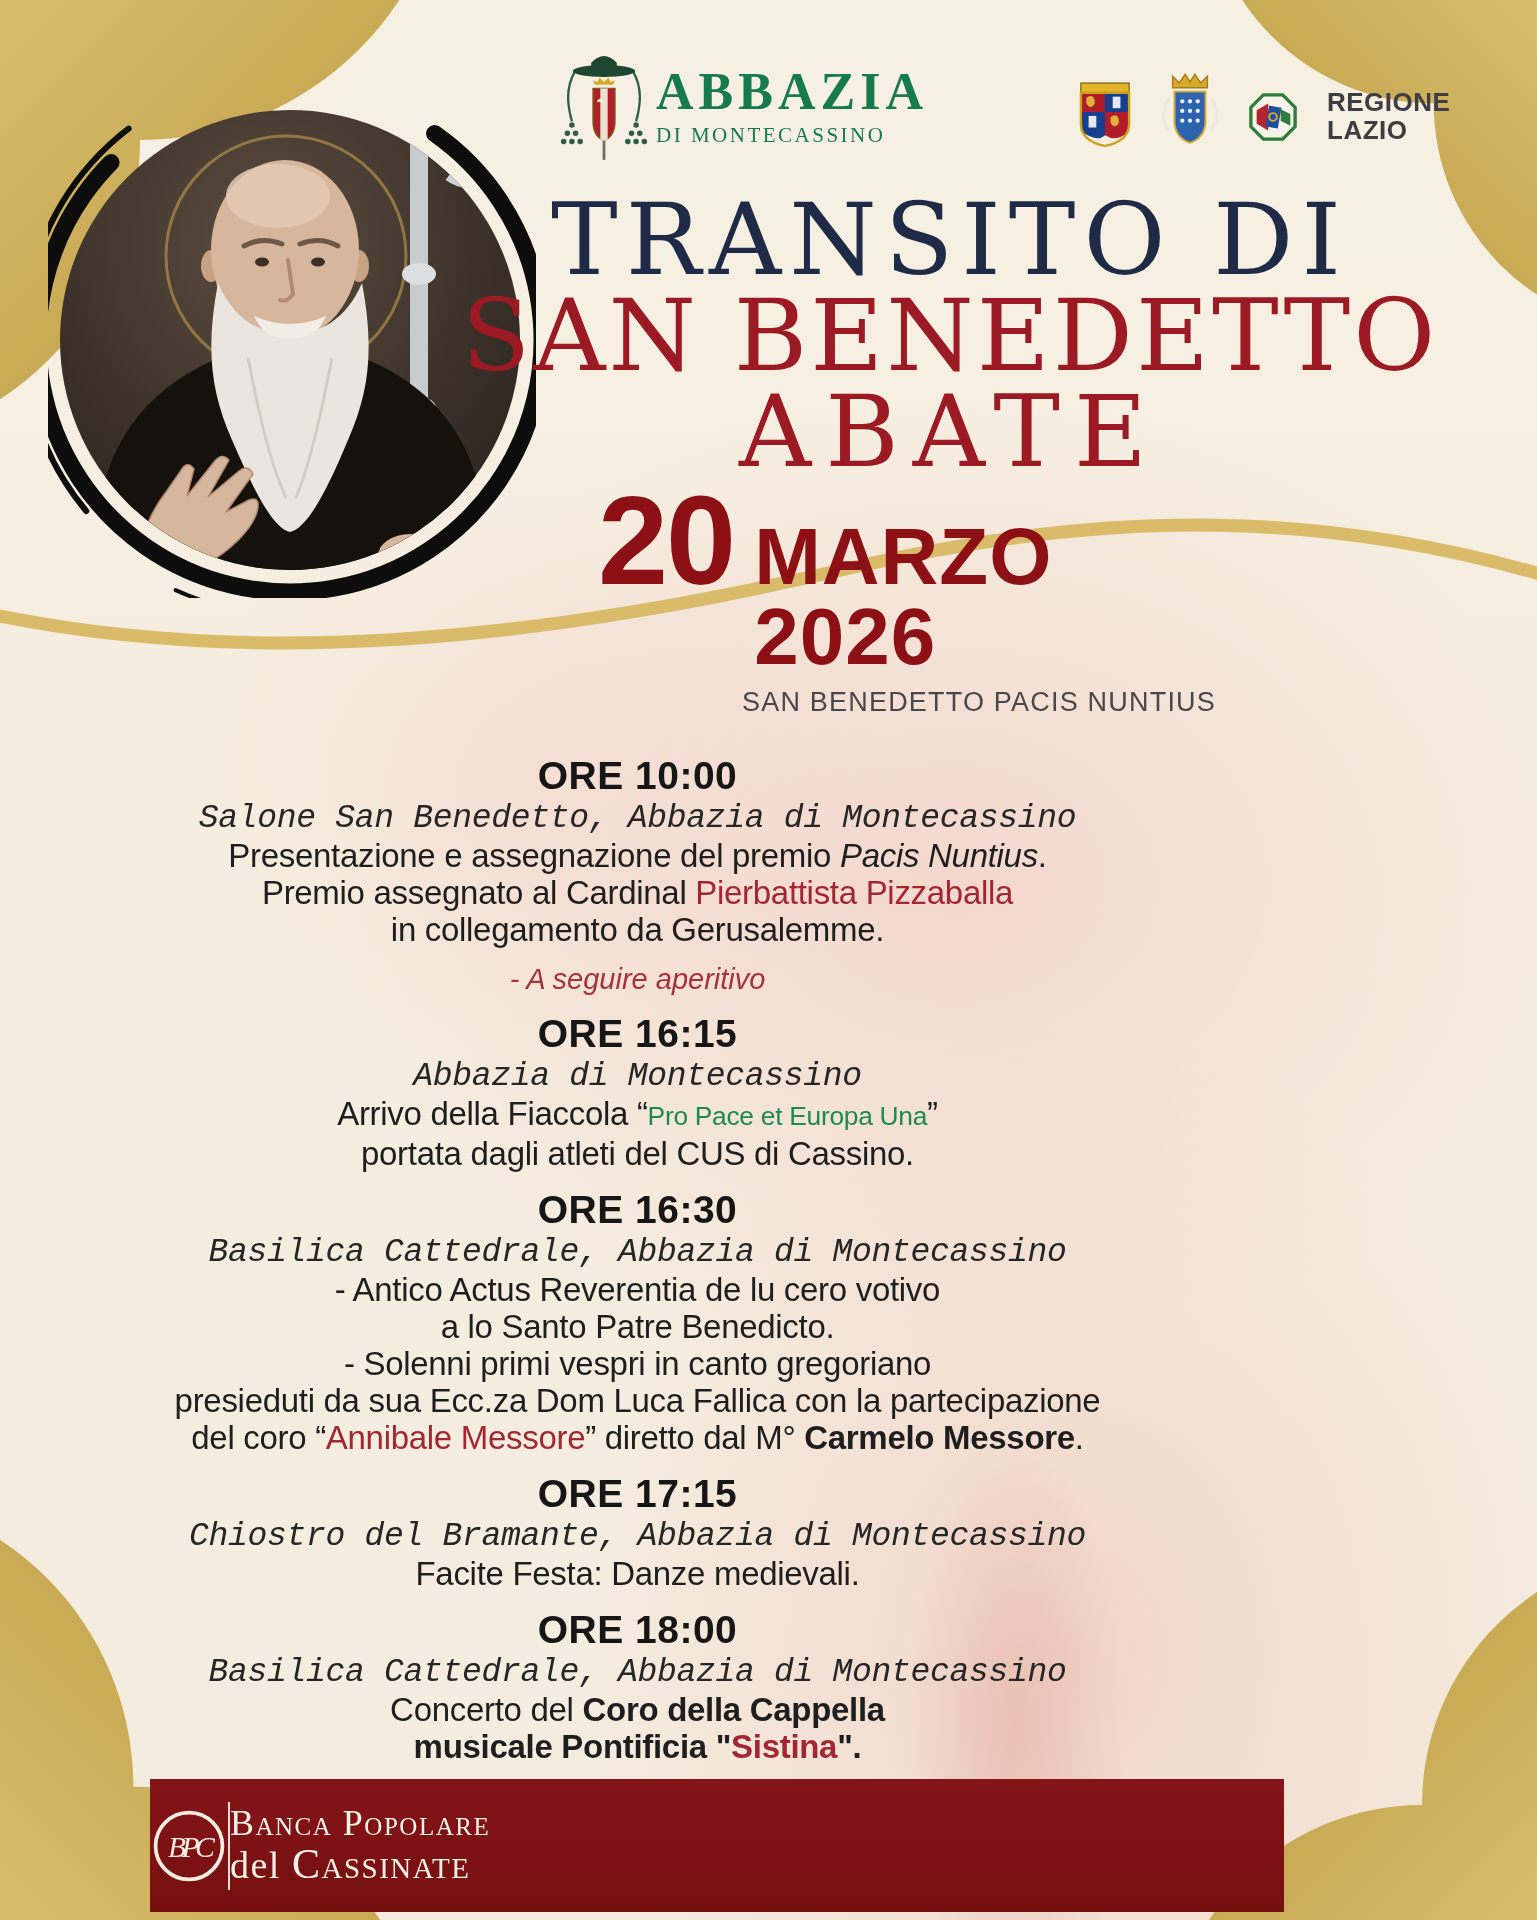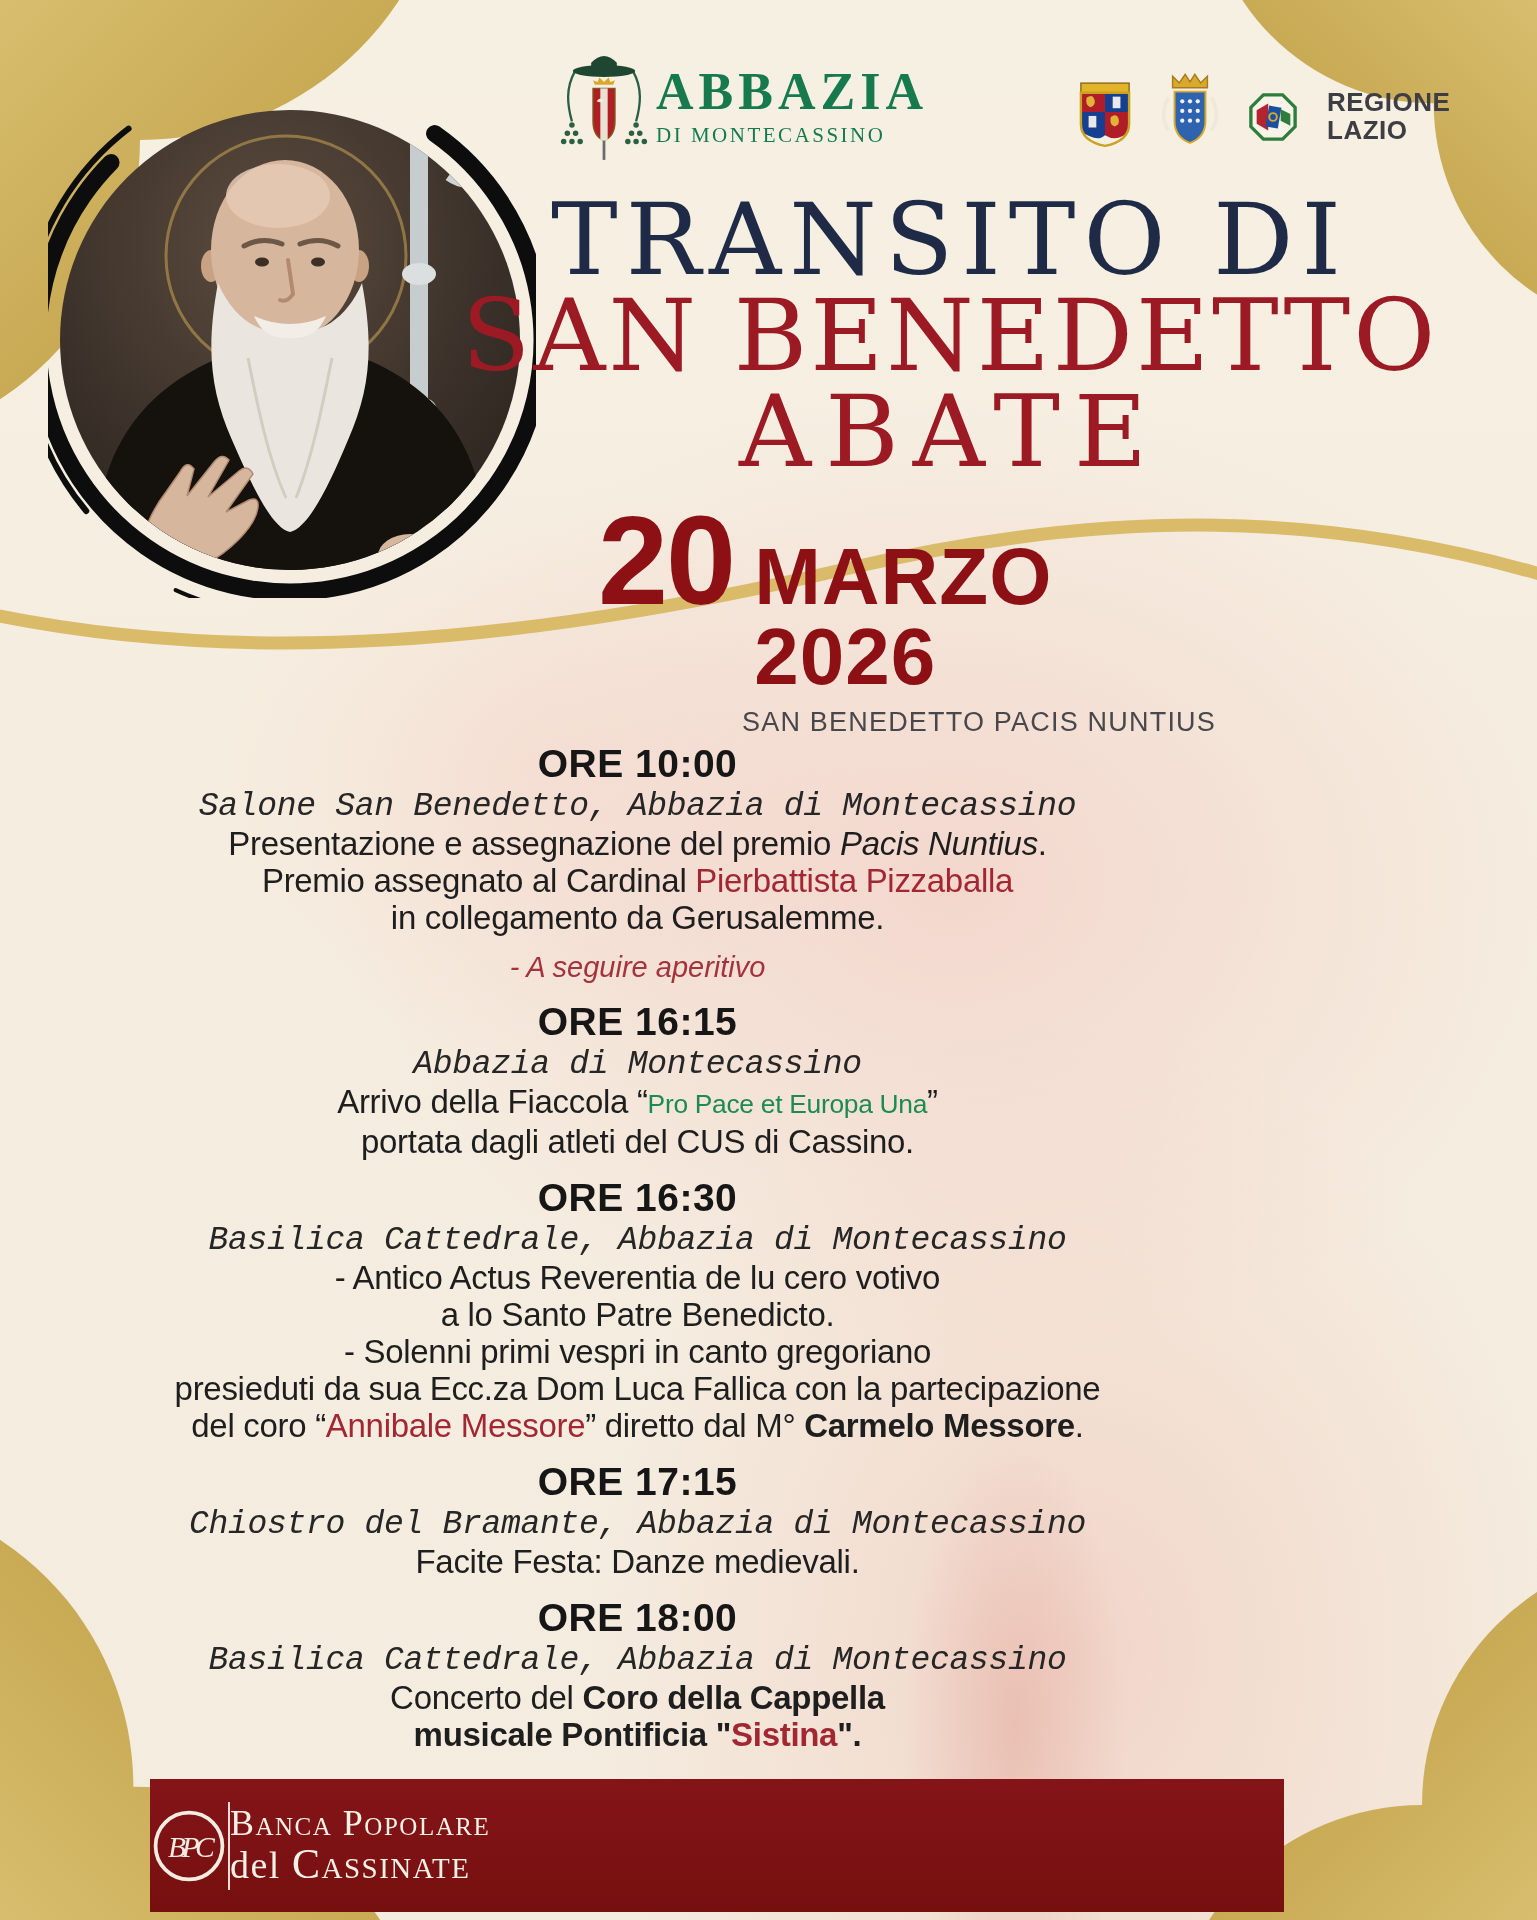--- a/index.html
+++ b/index.html
@@ -48,29 +48,29 @@
   .portrait{position:absolute;left:48px;top:78px;width:488px;height:520px;}
 
   
   .title{position:absolute;left:400px;top:192px;width:1100px;text-align:center;
          font-family:"DejaVu Serif",serif;}
   .title-line1{font-size:100px;line-height:96px;color:var(--title-navy);letter-spacing:8px;}
   .title-line2{font-size:100px;line-height:96px;color:var(--title-red);letter-spacing:3px;}
   .title-line3{font-size:100px;line-height:96px;color:var(--title-red);letter-spacing:14px;}
 
   
-  .date-block{position:absolute;left:598px;top:498px;width:620px;}
+  .date-block{position:absolute;left:598px;top:478px;width:620px;}
   .date-row{display:flex;align-items:baseline;justify-content:center;gap:20px;color:var(--date-red);}
   .date-day{font-size:126px;font-weight:700;line-height:1;letter-spacing:-2px;}
   .date-month{font-size:80px;font-weight:700;line-height:1;letter-spacing:1px;}
   .date-sub{margin-top:10px;text-align:right;padding-right:2px;font-size:27px;letter-spacing:1.2px;color:#47474c;}
 
   
   .schedule{position:absolute;left:85px;top:742px;width:1105px;text-align:center;color:var(--ink);}
-  .ev{margin-bottom:16px;}
+  .ev{margin-bottom:16px;margin-top:12px;}
   .ev-time{font-size:39px;line-height:44px;font-weight:700;color:#161616;margin-bottom:2px;letter-spacing:.5px;}
   .ev-loc{font-size:33px;line-height:37px;font-style:italic;color:#262626;letter-spacing:-.3px;font-family:Liberation Mono, monospace;}
   .ev-line{font-size:33px;line-height:37px;letter-spacing:-.3px;}
   .ev-note{font-size:29px;line-height:34px;font-style:italic;color:#a3333c;margin-top:14px;}
   .seg-plain{}
   .seg-italic{font-style:italic;}
   .seg-bold{font-weight:700;}
   .seg-red{color:var(--accent-red);}
   .seg-redbold{color:var(--accent-red);font-weight:700;}
   .seg-green{color:var(--green);font-size:.8em;}

